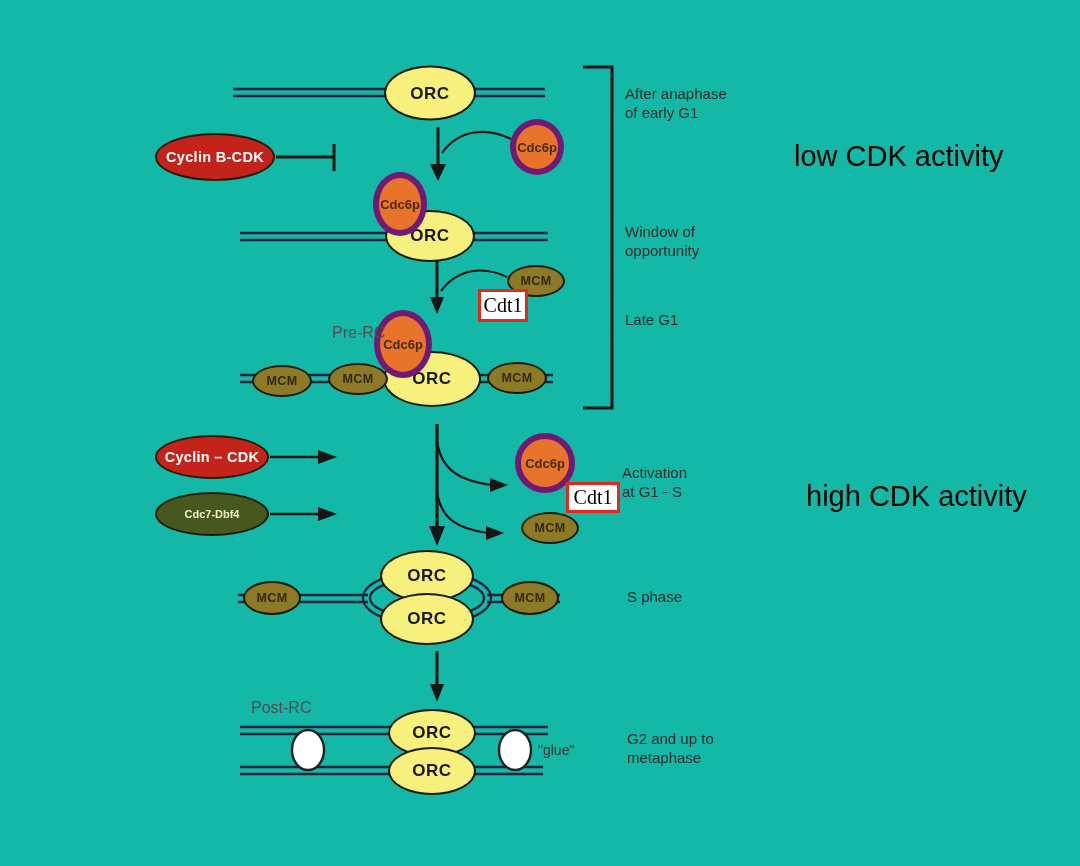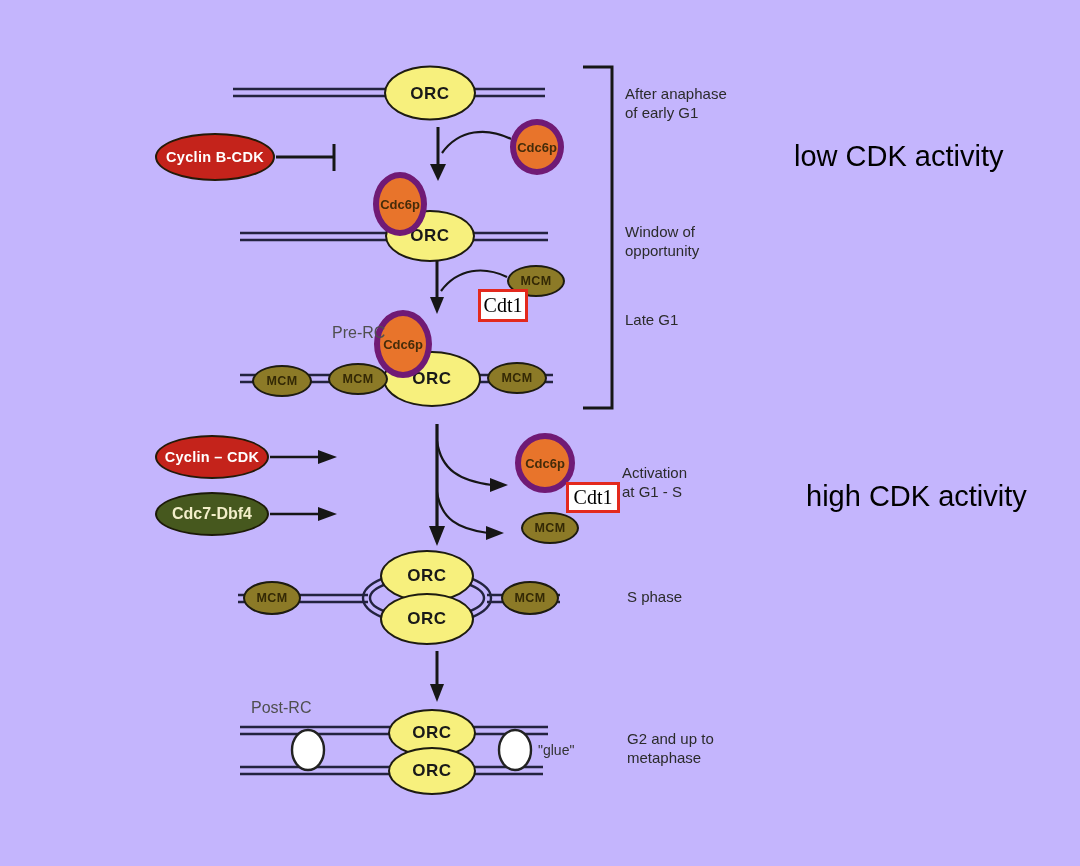--- a/index.html
+++ b/index.html
@@ -1,29 +1,29 @@
 <!DOCTYPE html>
 <html style="--orc_fill: #f7f07d; --cdc6_fill: #e8742b; --mcm_fill: #8c7a27; --cyclin_red: #c4231b; --cdc7_green: #46581e; --dna: #23233f; --red_box: #e3291d; --gray_label: #4f4f4f;"><head>
 <meta charset="utf-8">
 <style>
   html,body{margin:0;padding:0;background:#ffffff;}
-  #canvas{position:relative;width:1080px;height:866px;background:#c4b5fd;overflow:hidden;
+  #canvas{position:relative;width:1080px;height:866px;background:#14b8a6;overflow:hidden;
           font-family:"Liberation Sans",sans-serif;}
   #diagram-svg{position:absolute;left:0;top:0;}
   .dna{stroke:var(--dna);stroke-width:2.4;fill:none;}
   .ink{stroke:#161616;fill:none;}
   .head{fill:#161616;stroke:none;}
   .node{position:absolute;transform:translate(-50%,-50%);display:flex;align-items:center;
         justify-content:center;border-radius:50%;font-weight:bold;box-sizing:border-box;
         text-align:center;white-space:nowrap;}
   .orc{background:var(--orc_fill);border:2.5px solid #1d1b10;color:#191919;font-size:17px;letter-spacing:.5px;}
   .cdc6{background:var(--cdc6_fill);border:6px solid #701a75;color:#452c0a;font-size:13px;}
   .mcm{background:var(--mcm_fill);border:2px solid #1d1b10;color:#342905;font-size:12.5px;letter-spacing:.3px;}
   .redell{background:var(--cyclin_red);border:2.5px solid #241a08;color:#ffffff;font-size:14.5px;letter-spacing:.3px;}
-  .greenell{background:var(--cdc7_green);border:2.5px solid #1c1a08;color:#f2eec9;font-size:16px;}
+  .greenell{background:var(--cdc7_green);border:2.5px solid #1c1a08;color:#f2eec9;font-size:11px;}
   .cdt1{position:absolute;background:#ffffff;border:3px solid var(--red_box);color:#000;
         font-family:"Liberation Serif",serif;font-size:20px;display:flex;align-items:center;
         justify-content:center;box-sizing:border-box;}
   .stage{position:absolute;font-size:15px;color:#2b2b2b;line-height:1.25;}
   .big{position:absolute;font-size:29px;color:#000;}
   .gray{position:absolute;font-size:16px;color:var(--gray_label);}
   .glue{position:absolute;font-size:14px;color:#333;}
 </style>
 </head>
 <body>

